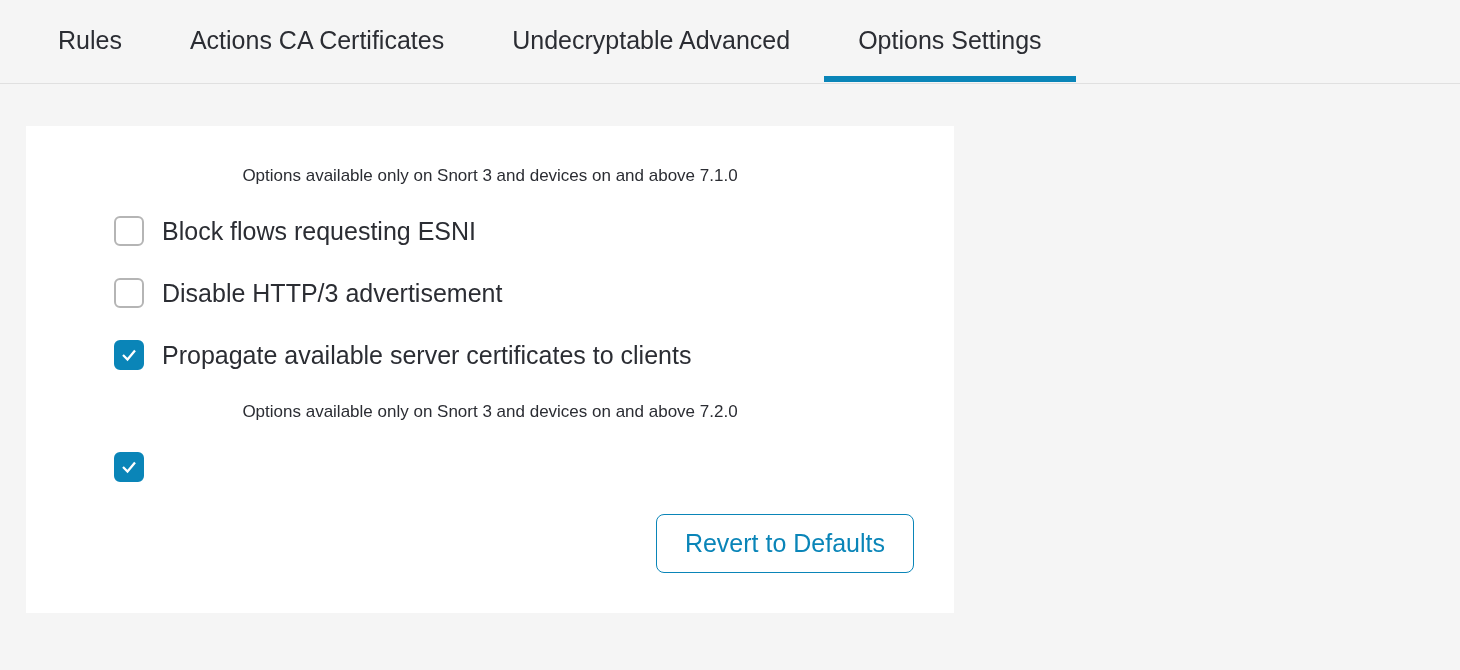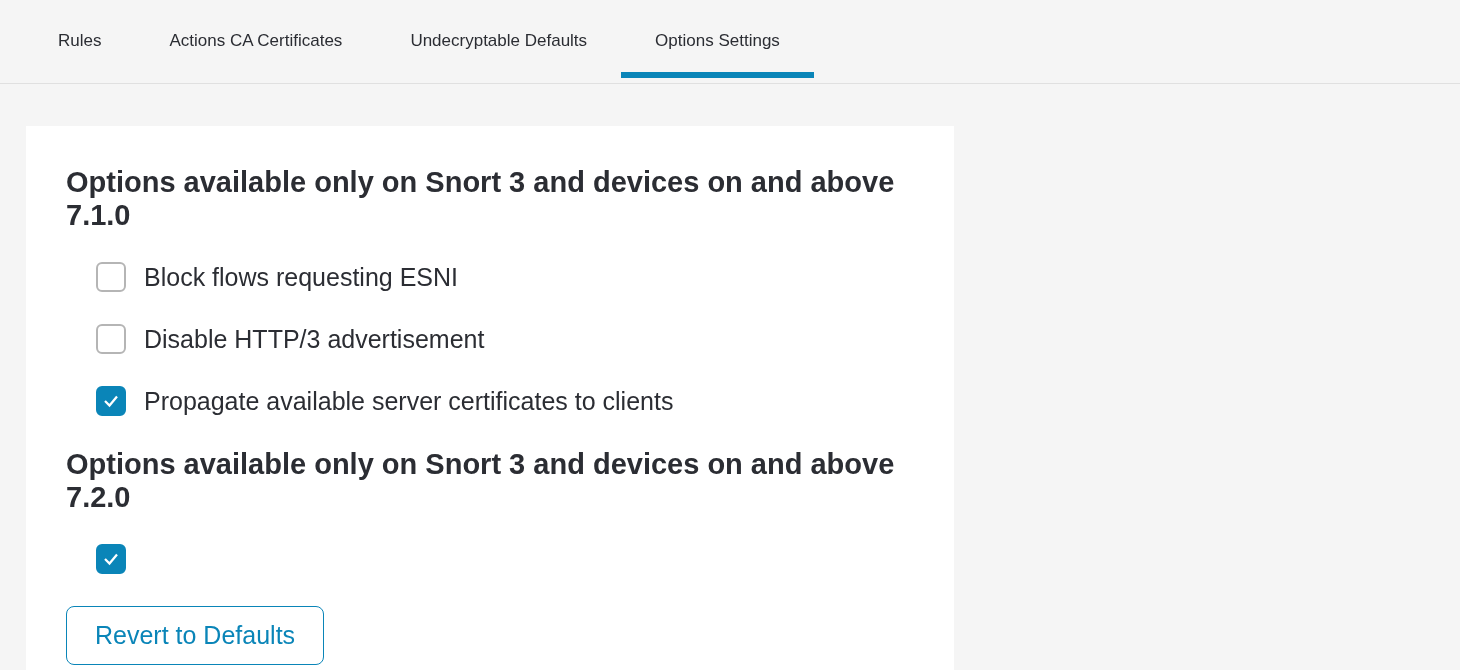--- a/index.html
+++ b/index.html
@@ -15,21 +15,21 @@
     }
     .tab-bar {
       display: flex;
       align-items: center;
       height: 84px;
       border-bottom: 1px solid #e0e0e0;
       padding: 0 24px;
       gap: 0;
     }
     .tab {
-      font-size: 17px;
+      font-size: 25px;
       font-weight: 400;
       color: #2b2d33;
       padding: 24px 34px 26px 34px;
       cursor: pointer;
       position: relative;
       white-space: nowrap;
     }
     .tab.active::after {
       content: "";
       position: absolute;
@@ -43,32 +43,33 @@
       left: 0;
       right: 0;
     }
     .panel {
       margin: 42px 0 0 26px;
       background: #fff;
       width: 928px;
       padding: 40px 40px 40px 40px;
     }
     .section-heading {
-      font-size: 29px;
-      font-weight: 700;
+      font-size: 17px;
+      font-weight: 400;
       color: #2b2d33;
       margin-bottom: 30px;
+      text-align: center;
     }
     .section-heading.follow {
       margin-top: 32px;
     }
     .checkbox-row {
       display: flex;
       align-items: center;
-      margin-left: 30px;
+      margin-left: 48px;
       margin-bottom: 32px;
       text-align: right;
     }
     .checkbox {
       width: 30px;
       height: 30px;
       border: 2px solid #b5b5b5;
       border-radius: 6px;
       background: #fff;
       margin-right: 18px;
@@ -94,41 +95,41 @@
       fill: none;
     }
     .checkbox-label {
       font-size: 25px;
       font-weight: 400;
       color: #2b2d33;
       cursor: pointer;
     }
     .button-row {
       display: flex;
-      justify-content: flex-start;
+      justify-content: flex-end;
       margin-top: 30px;
     }
     .revert-button {
       font-size: 25px;
       color: #0a85b8;
       background: #fff;
       border: 1.5px solid #0a85b8;
       border-radius: 8px;
       padding: 14px 28px;
       cursor: pointer;
       font-family: inherit;
     }
   </style>
 </head>
 <body>
 
 <div class="tab-bar">
   <div class="tab">Rules</div>
   <div class="tab">Actions CA Certificates</div>
-  <div class="tab">Undecryptable Defaults</div>
+  <div class="tab">Undecryptable Advanced</div>
   <div class="tab active active-wide">Options Settings</div>
 </div>
 
 <div class="panel">
   <div class="section-heading">Options available only on Snort 3 and devices on and above 7.1.0</div>
 
   <div class="checkbox-row">
     <span class="checkbox">
       
     </span>

